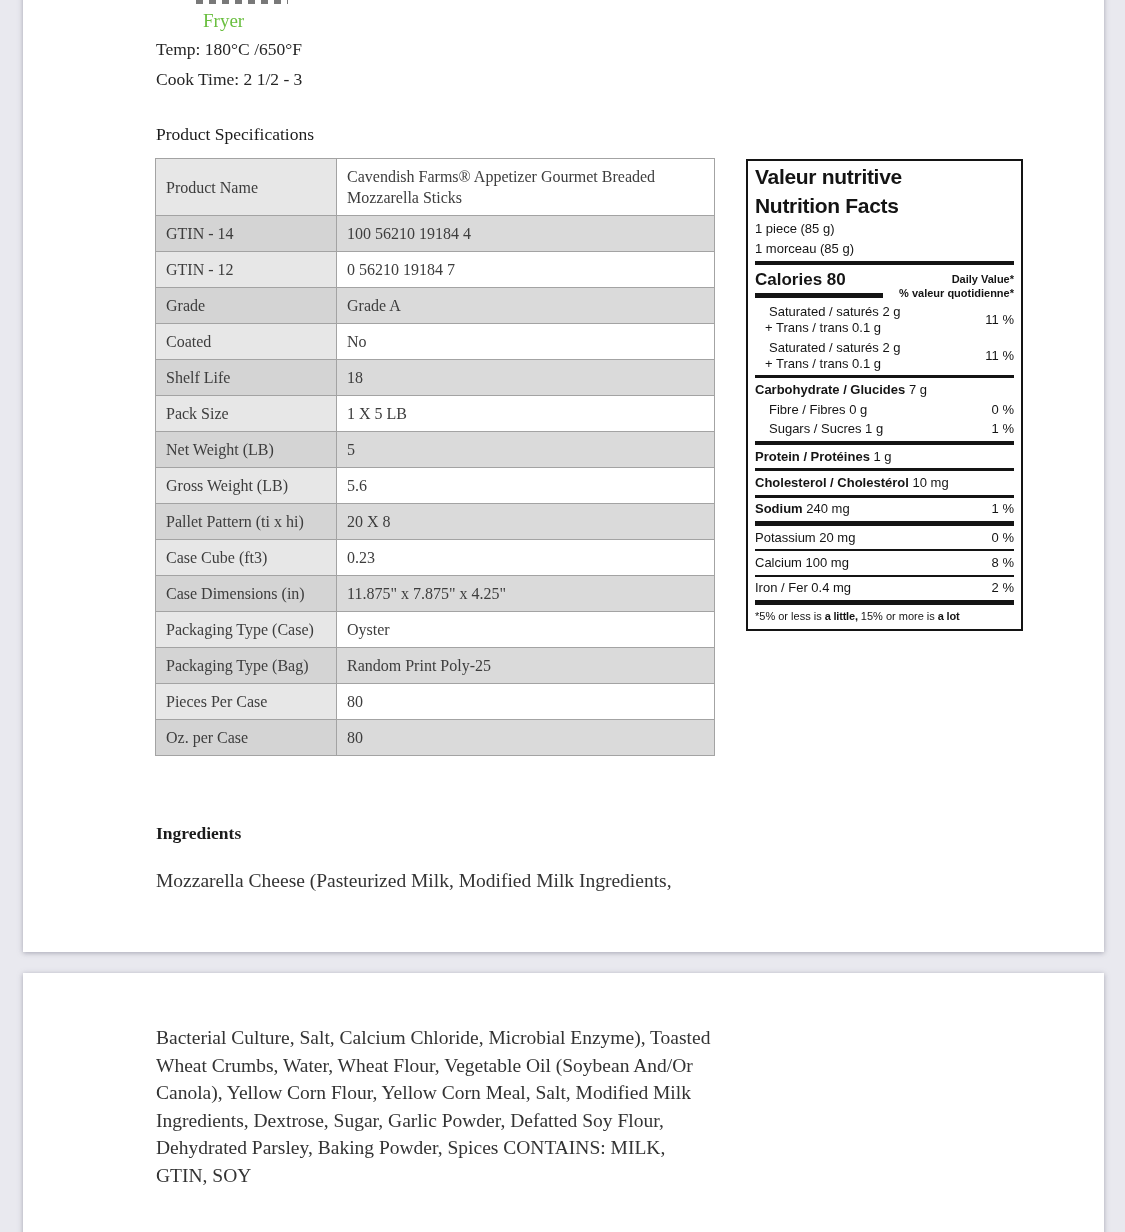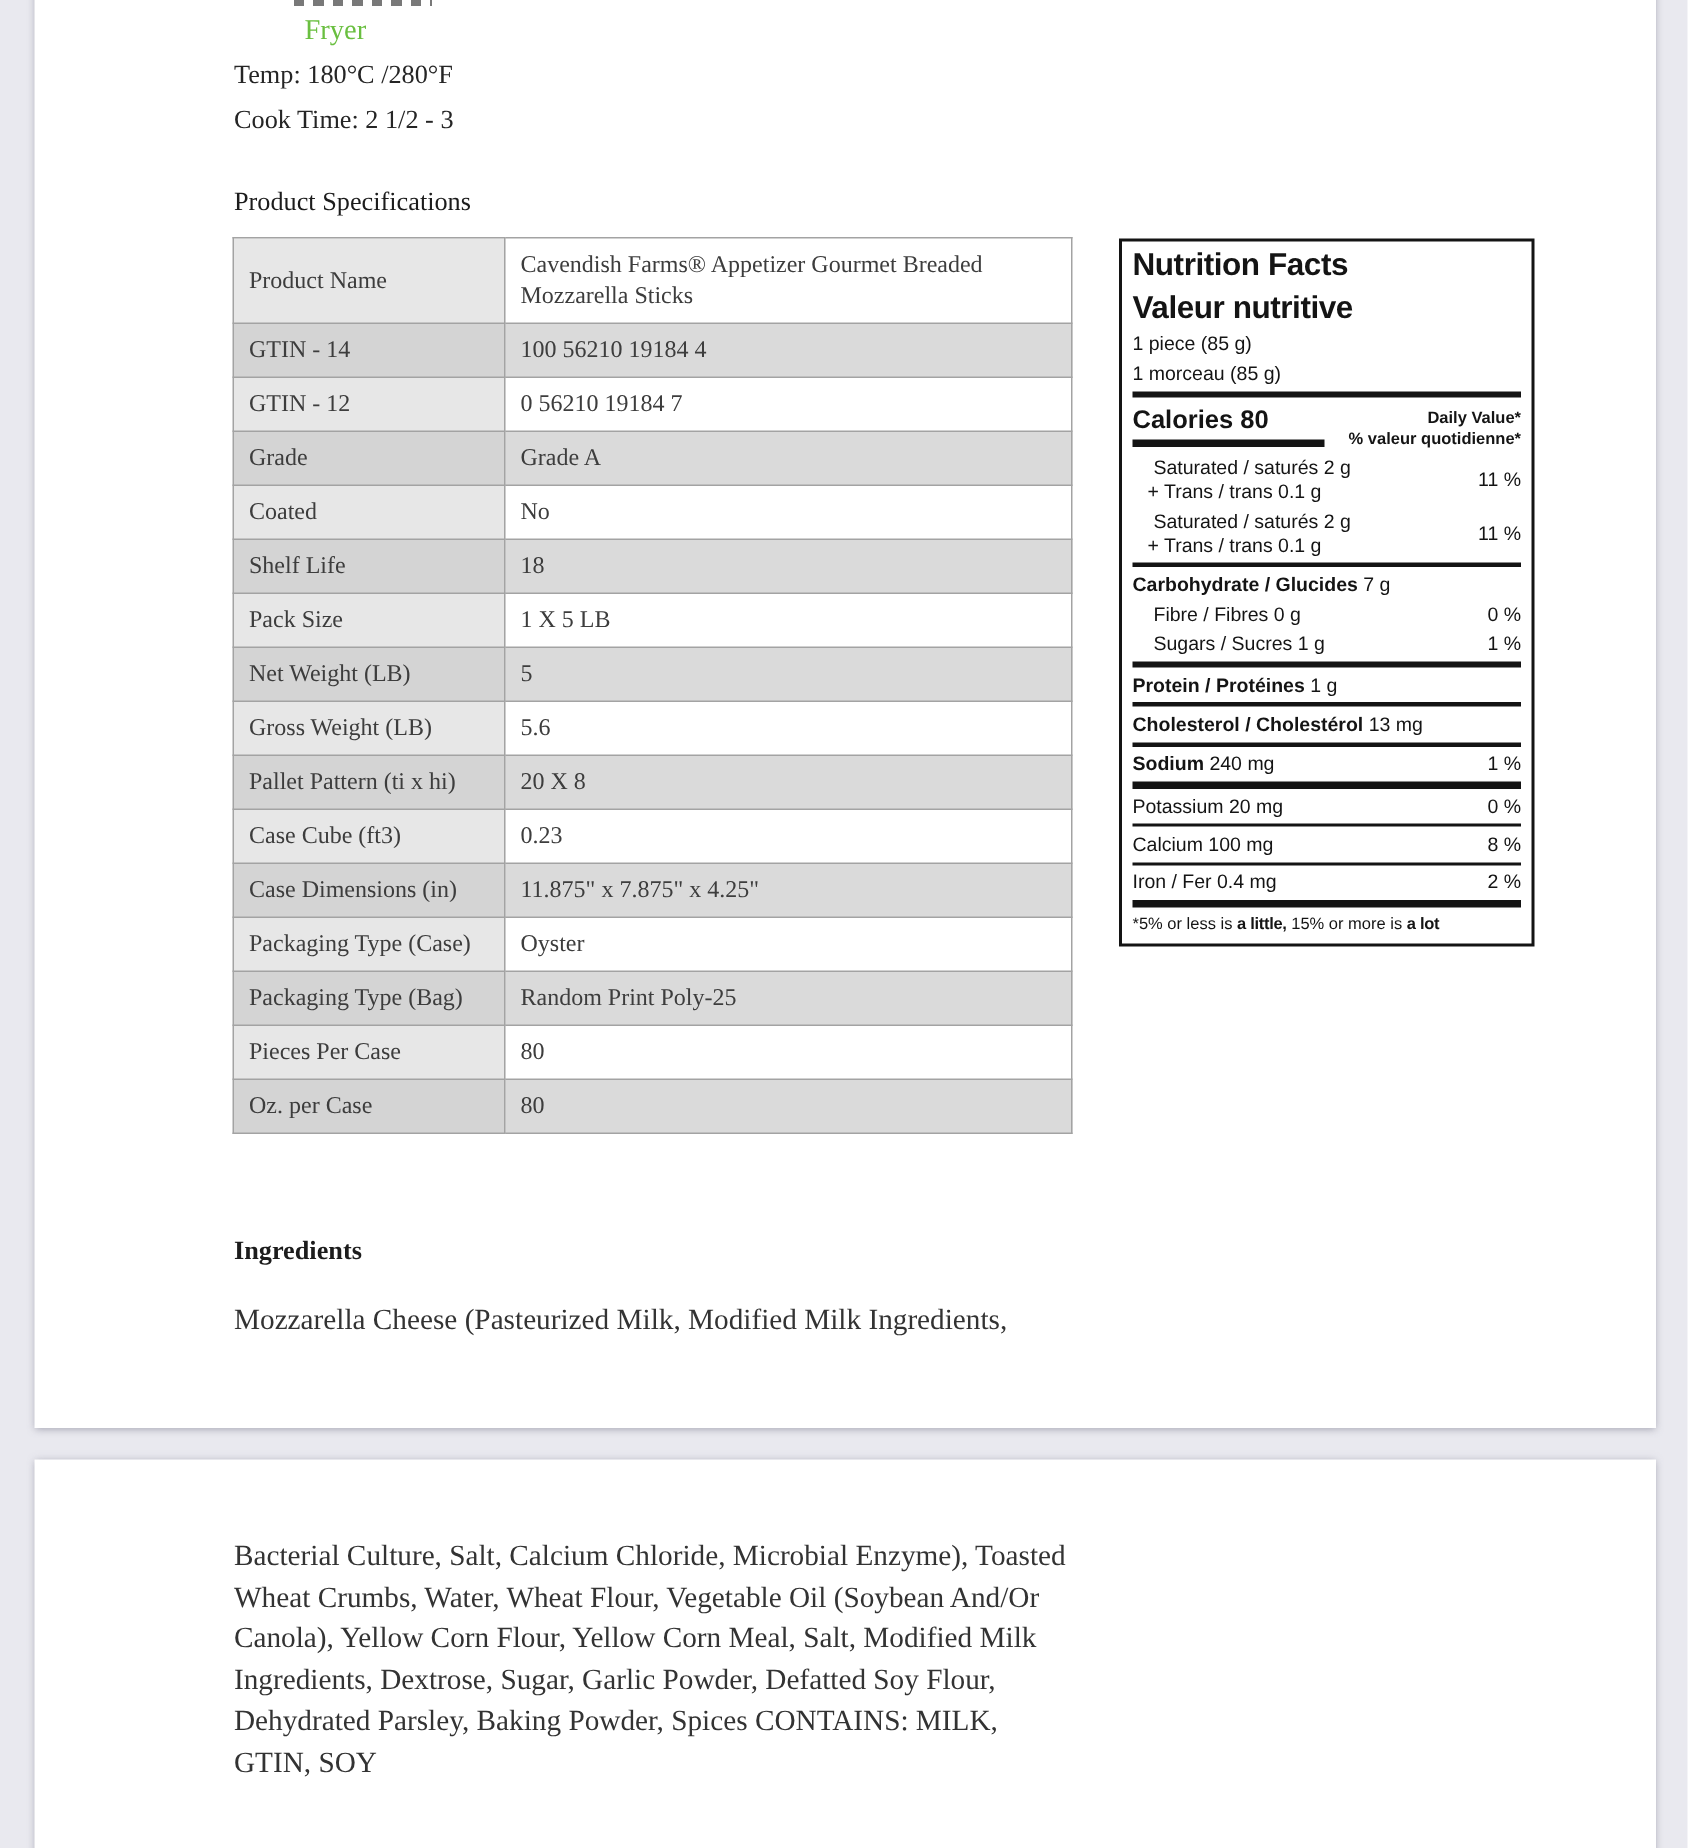--- a/index.html
+++ b/index.html
@@ -76,21 +76,21 @@
 </style>
 </head>
 <body>
 
 <div class="page" id="page1"></div>
 <div class="page" id="page2"></div>
 
 <div class="abs frag"></div>
 
 <div class="abs fryer">Fryer</div>
-<div class="abs temp">Temp: 180°C /280°F</div>
+<div class="abs temp">Temp: 180°C /650°F</div>
 <div class="abs cook">Cook Time: 2 1/2 - 3</div>
 
 <div class="abs h-spec">Product Specifications</div>
 
 <table class="spec">
   <tbody>
       <tr>
         <td class="lbl">Product Name</td>
         <td class="val">Cavendish Farms® Appetizer Gourmet Breaded Mozzarella Sticks</td>
       </tr>
@@ -151,22 +151,22 @@
         <td class="val">80</td>
       </tr>
   <tr>
         <td class="lbl">Oz. per Case</td>
         <td class="val">80</td>
       </tr>
 </tbody>
   </table>
 
 <div class="nf">
+  <div class="nf-title">Valeur nutritive</div>
   <div class="nf-title">Nutrition Facts</div>
-  <div class="nf-title">Valeur nutritive</div>
   <div class="nf-serv">1 piece (85 g)</div>
   <div class="nf-serv">1 morceau (85 g)</div>
   <div class="rule r4"></div>
 
   <div class="nf-cal">
     <div>
       <div class="nf-cal-text">Calories 80</div>
       <div class="nf-cal-bar"></div>
     </div>
     <div class="nf-dv">
@@ -203,21 +203,21 @@
     <div class="pct">1 %</div>
   </div>
   <div class="rule r4"></div>
 
   <div class="nf-row">
     <div class="grow"><span class="b">Protein / Protéines</span><span> 1 g</span></div>
   </div>
   <div class="rule r3"></div>
 
   <div class="nf-row">
-    <div class="grow"><span class="b">Cholesterol / Cholestérol</span><span> 13 mg</span></div>
+    <div class="grow"><span class="b">Cholesterol / Cholestérol</span><span> 10 mg</span></div>
   </div>
   <div class="rule r3"></div>
 
   <div class="nf-row">
     <div class="grow"><span class="b">Sodium</span><span> 240 mg</span></div>
     <div class="pct">1 %</div>
   </div>
   <div class="rule r5"></div>
 
   <div class="nf-row">

